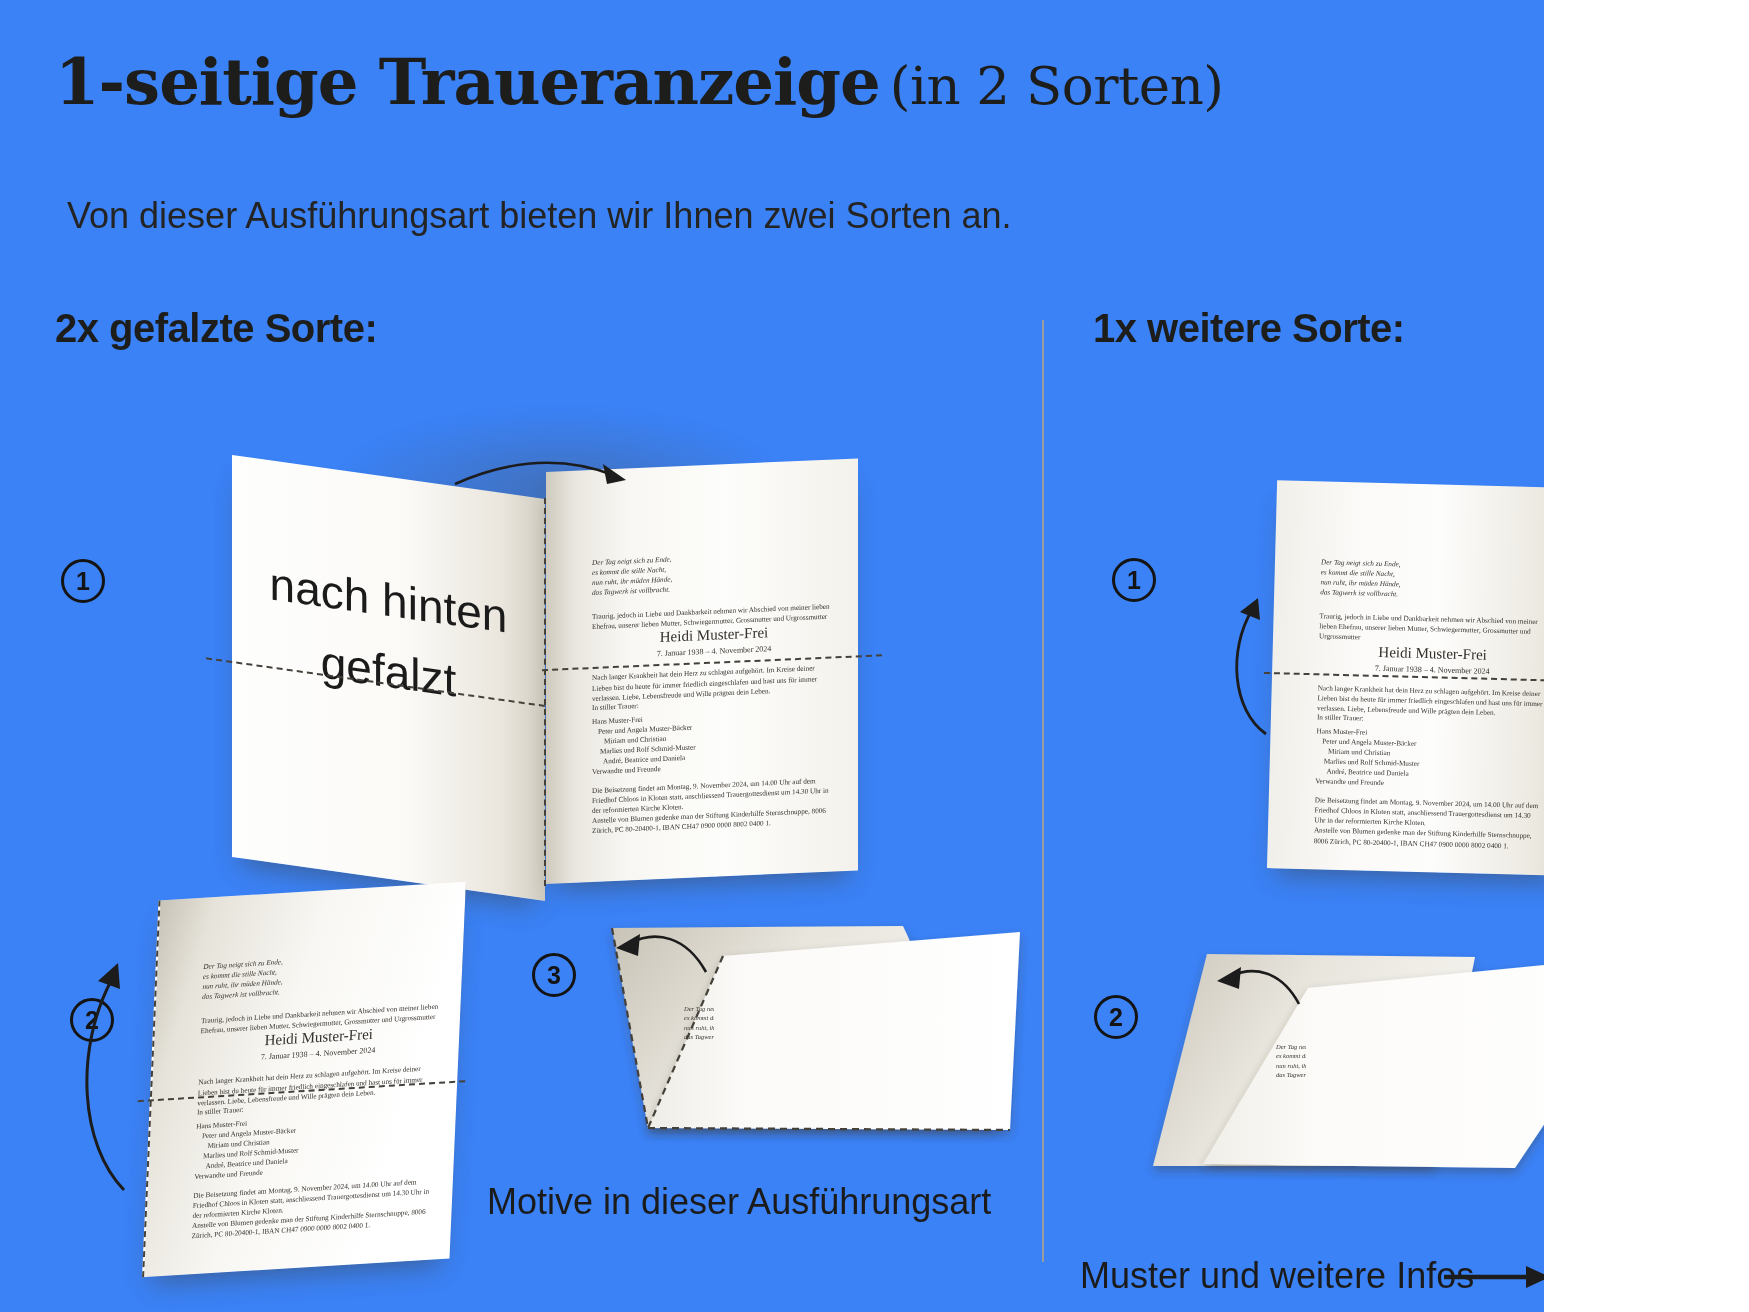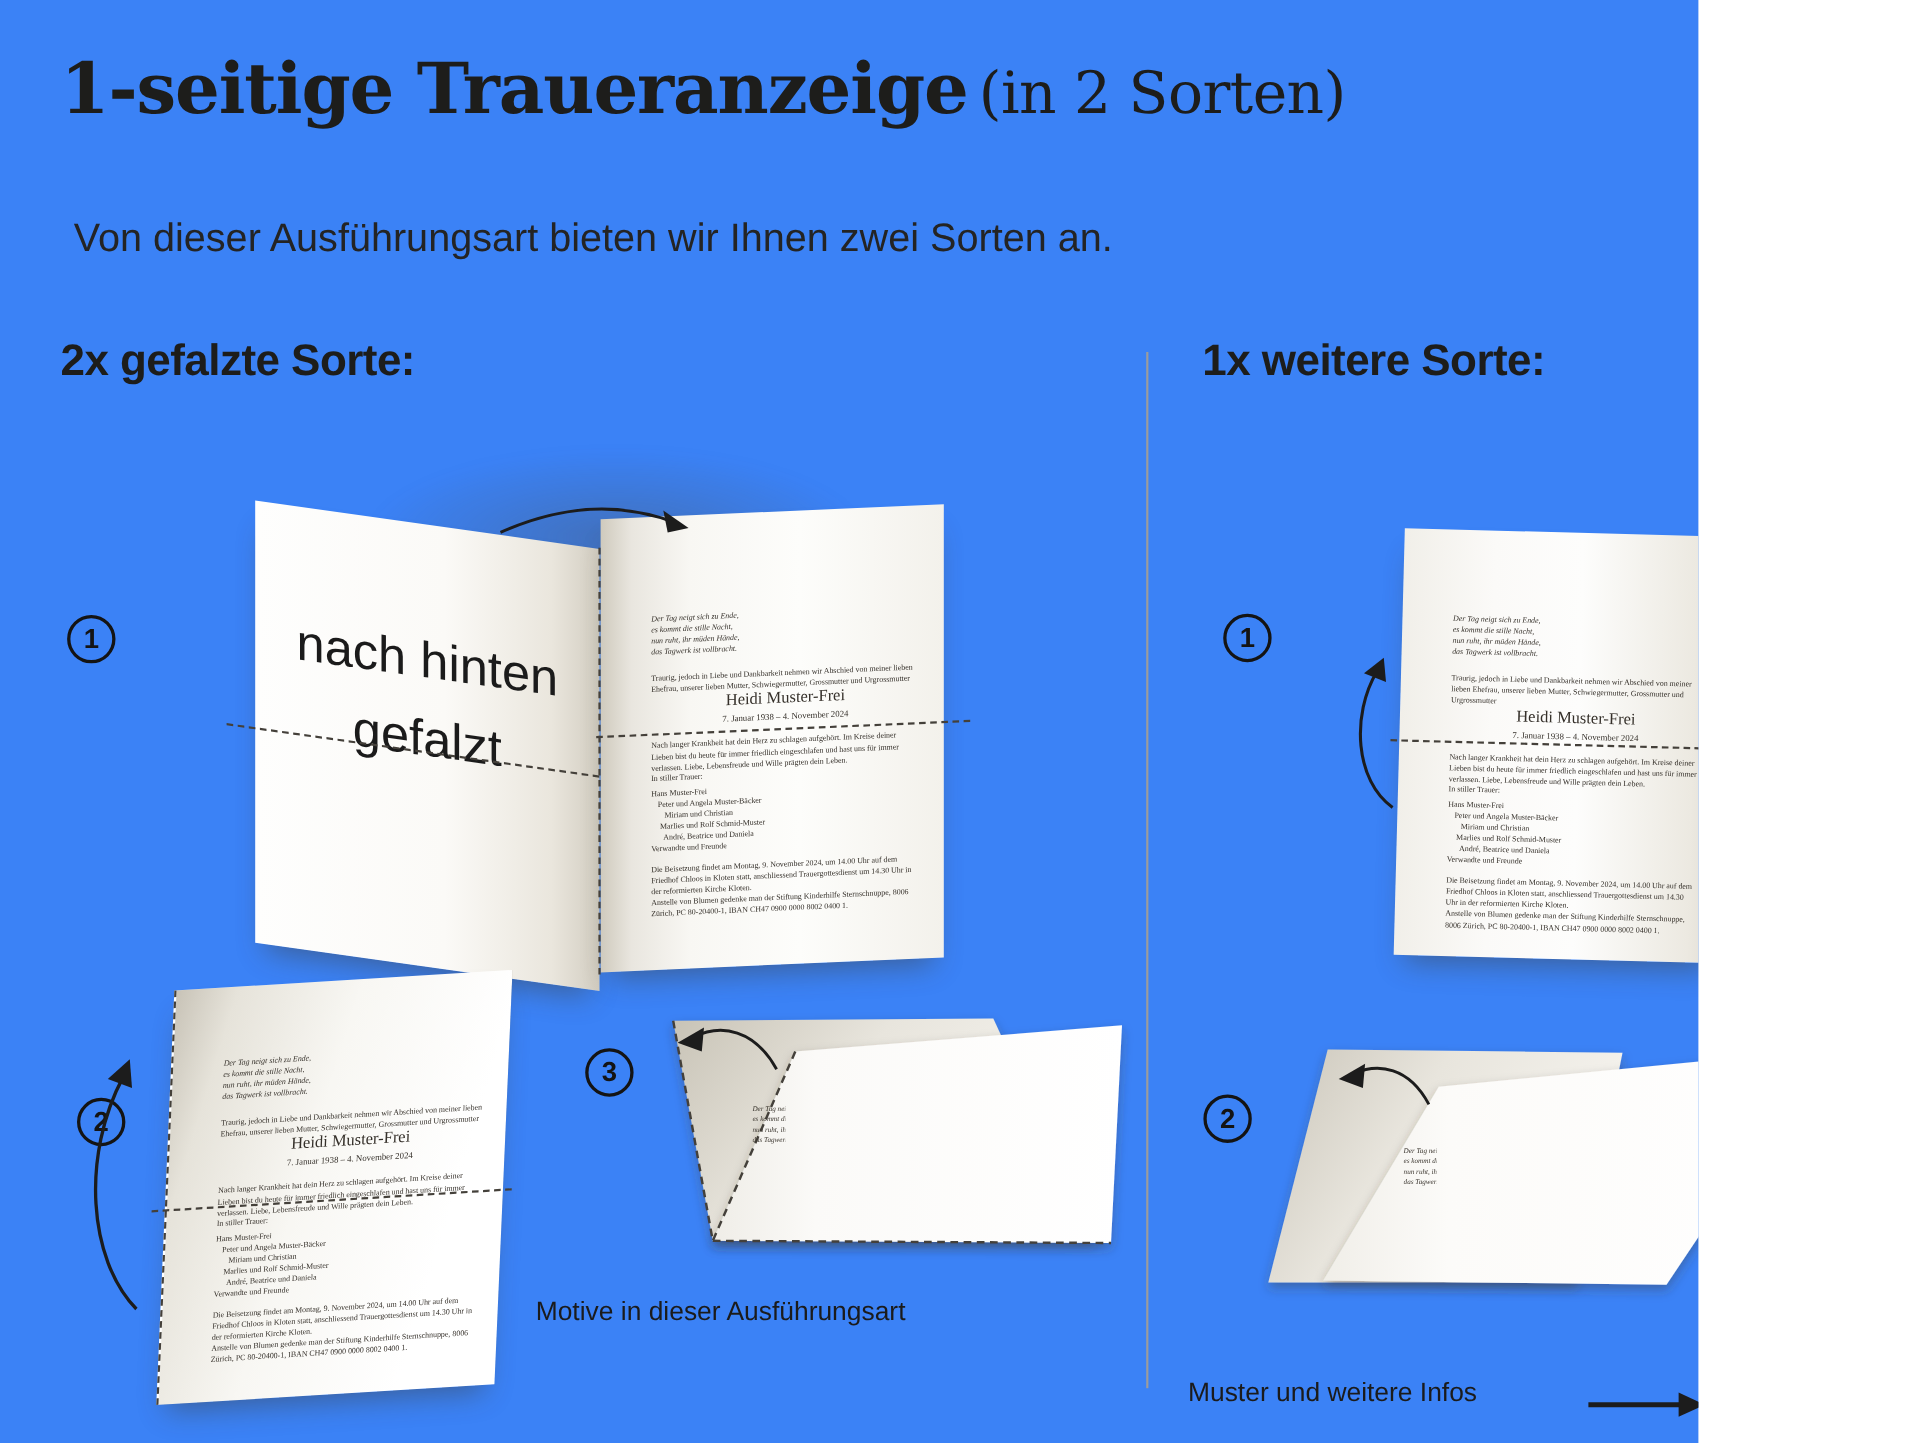--- a/index.html
+++ b/index.html
@@ -79,21 +79,21 @@
   .ann-funeral{font-size:7.2px; line-height:1.4; margin-bottom:5px;}
   .ann-donation{font-size:7.2px; line-height:1.4;}
 
   
   .sliver{position:absolute; width:30px; height:44px; overflow:hidden;
           font-family:"Liberation Serif", serif; font-style:italic;
           font-size:6.5px; line-height:1.45; color:#3a352e;}
   .sliver div{white-space:nowrap;}
 
   
-  .caption{position:absolute; font-size:24px; font-weight:500; color:#1b1b1b; line-height:1.42;}
+  .caption{position:absolute; font-size:36px; font-weight:500; color:#1b1b1b; line-height:1.42;}
   .caption.left{left:487px; top:1176px;}
   .caption.right{left:1080px; top:1250px; font-weight:400;}
 
   svg{position:absolute; overflow:visible;}
 </style>
 </head>
 <body>
 
 <div class="canvas">
 

